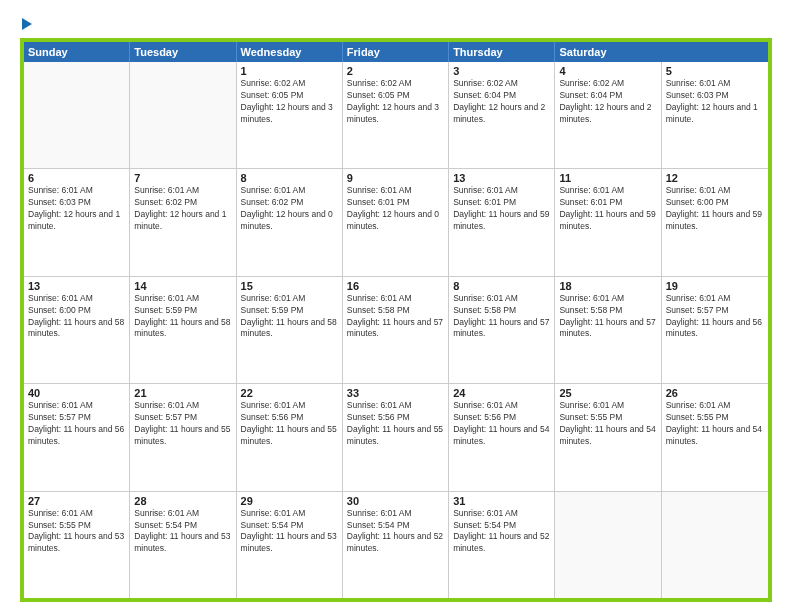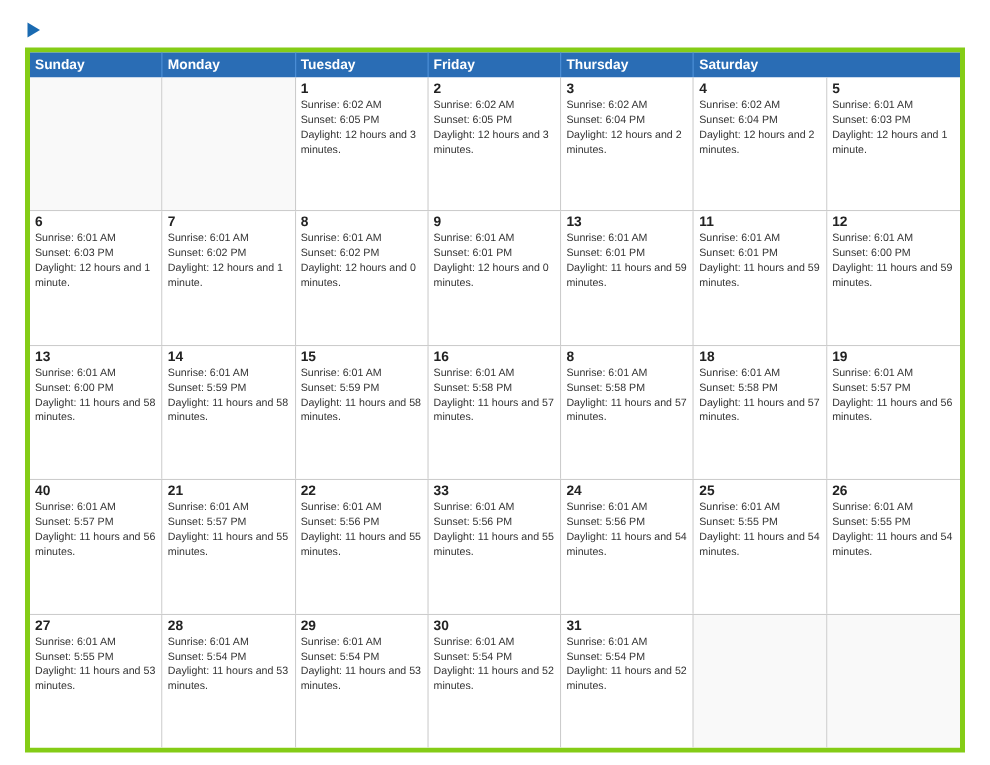--- a/index.html
+++ b/index.html
@@ -133,22 +133,22 @@
     </div>
     <div class="title-block">
       <div class="month-title"></div>
       <div class="location-title"></div>
     </div>
   </div>
 
   <div class="calendar">
     <div class="cal-header">
     <div class="cal-header-cell">Sunday</div>
-        <div class="cal-header-cell">Monday</div>
         <div class="cal-header-cell">Tuesday</div>
+        <div class="cal-header-cell">Wednesday</div>
         <div class="cal-header-cell">Friday</div>
         <div class="cal-header-cell">Thursday</div>
         <div class="cal-header-cell">Saturday</div>
       </div>
     <div class="cal-body">
     <div class="cal-week">
           <div class="cal-cell empty"></div>
           <div class="cal-cell empty"></div>
           <div class="cal-cell">
             <span class="day-num">1</span>

